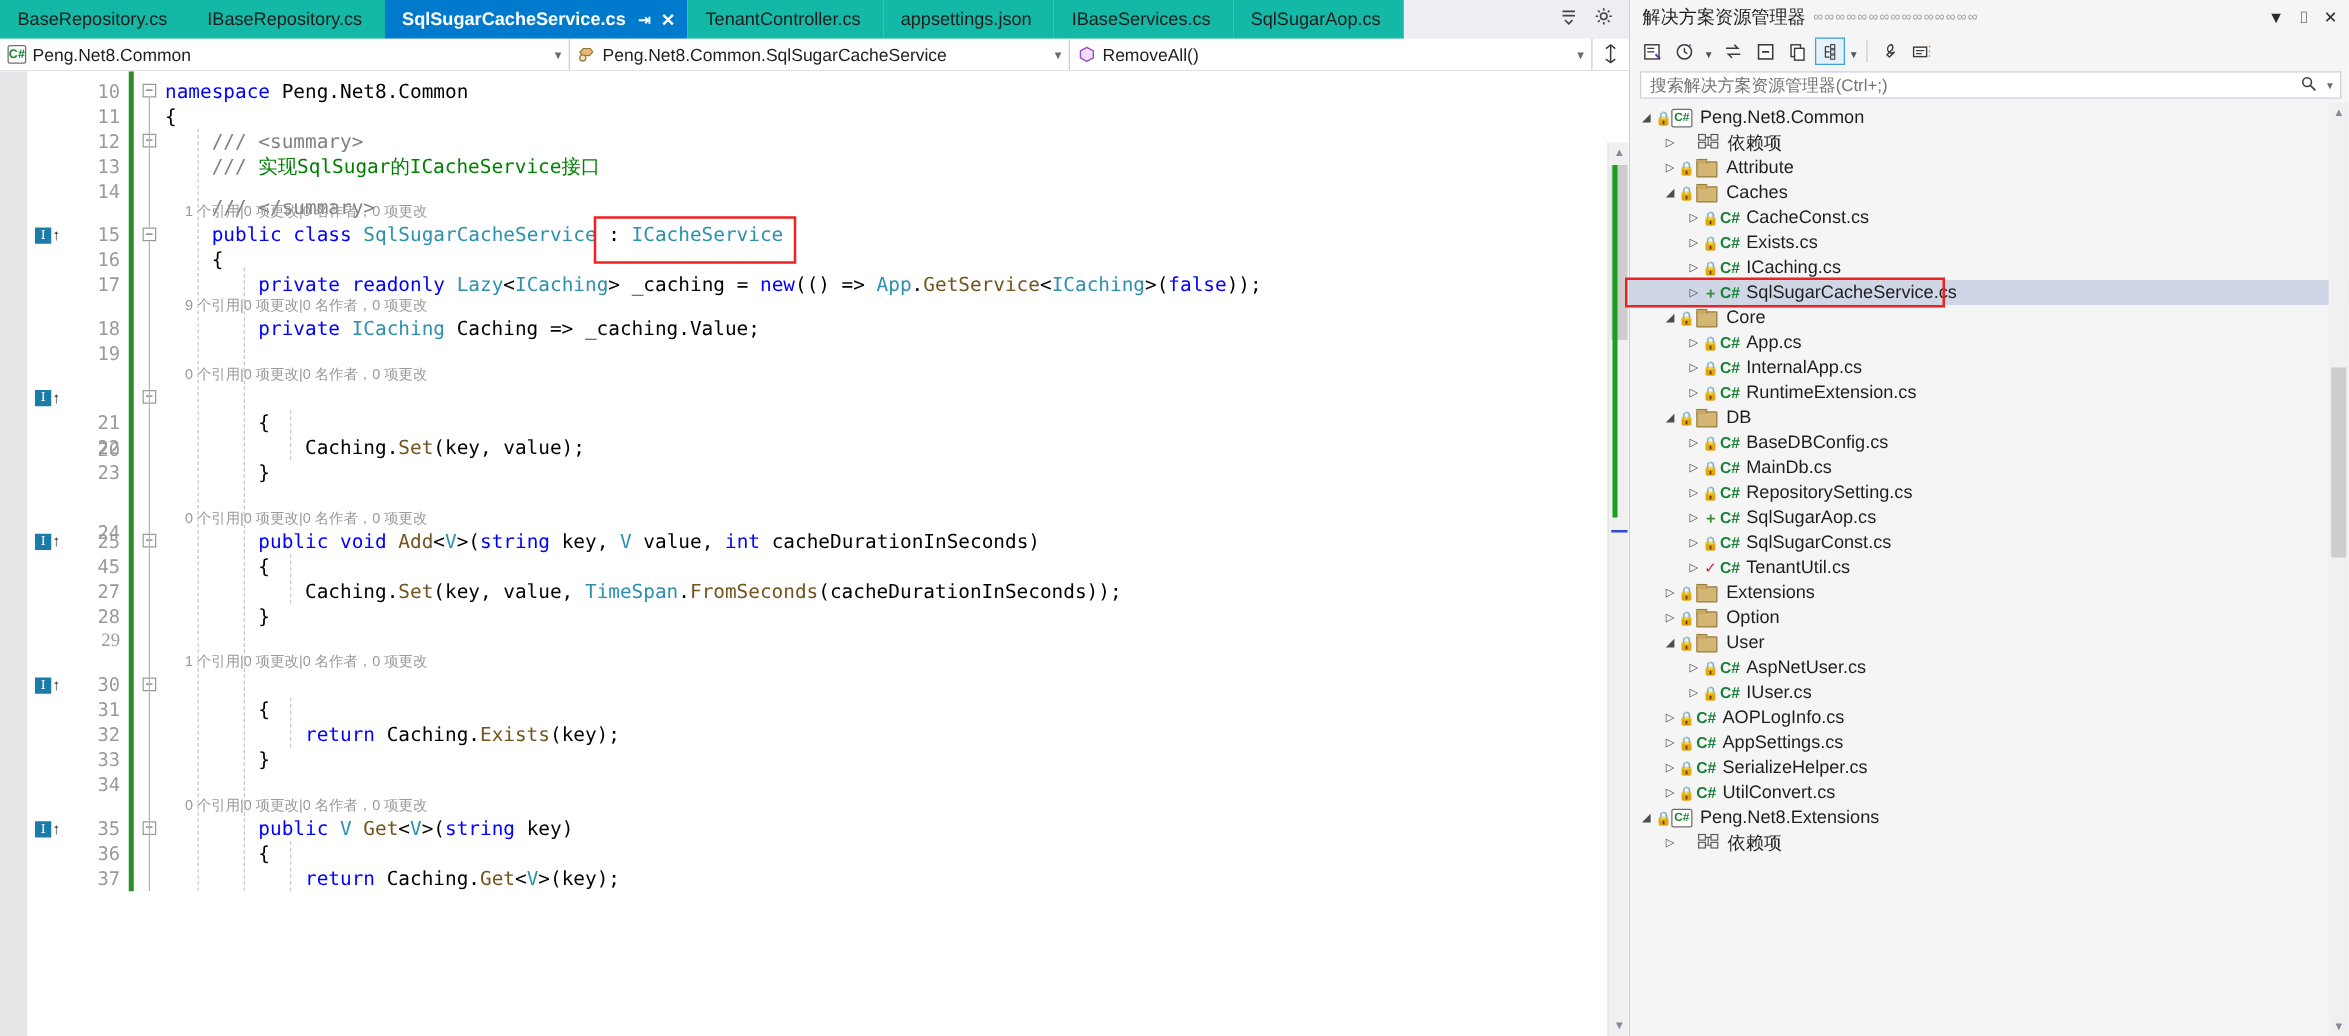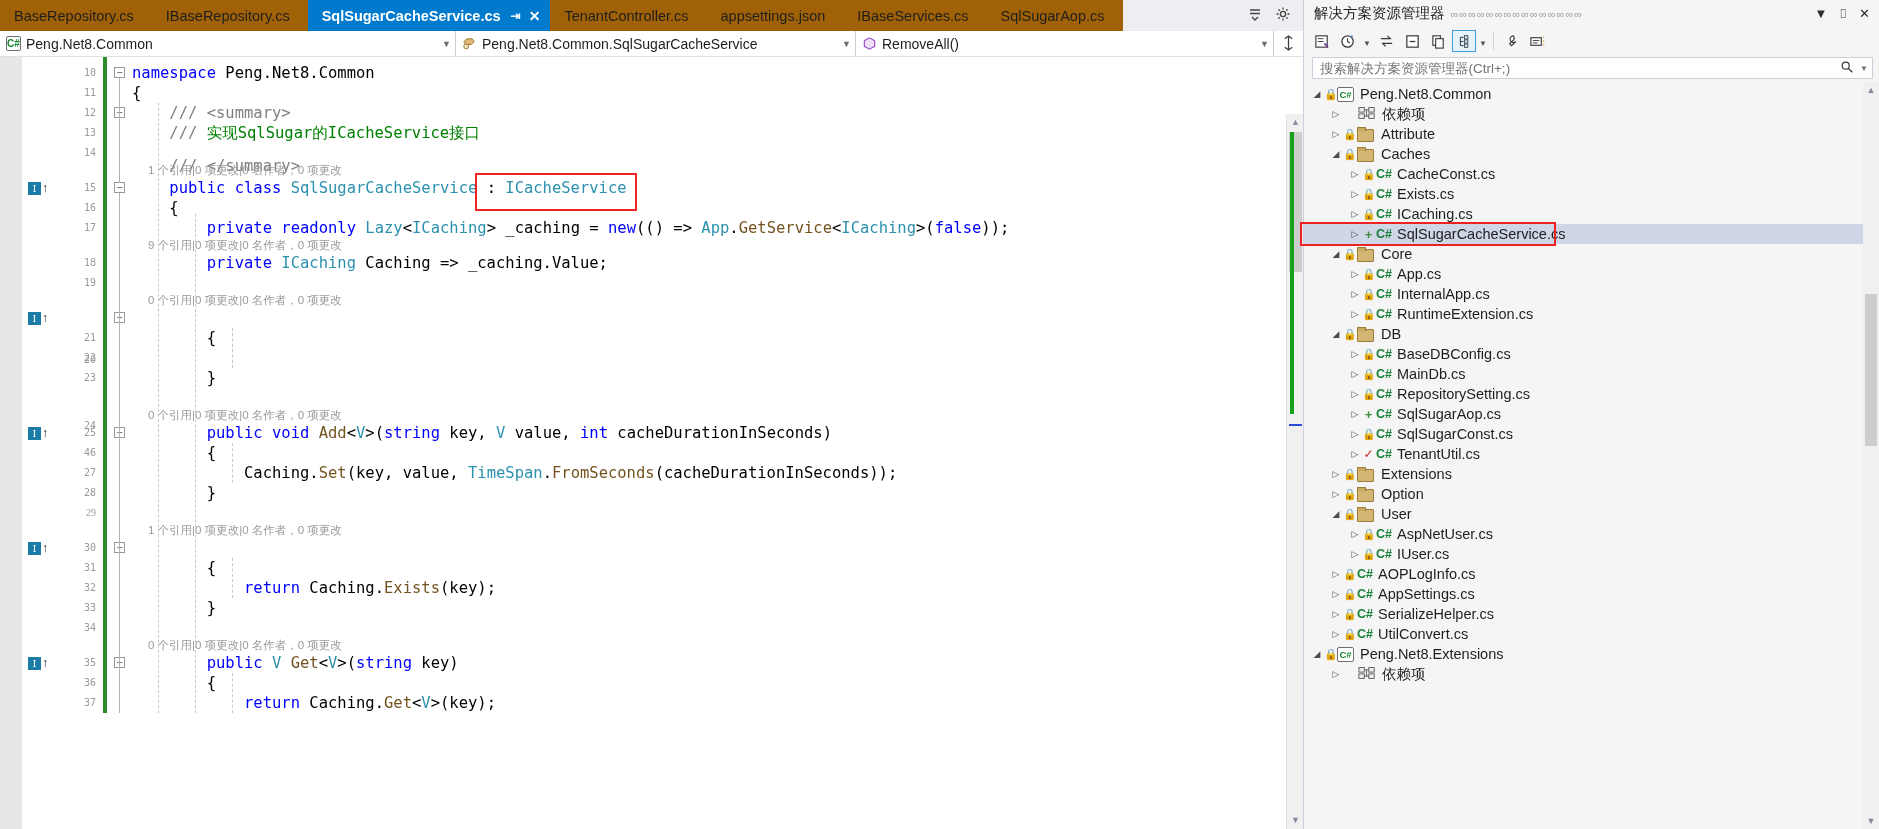--- a/index.html
+++ b/index.html
@@ -15,21 +15,21 @@
   
   #editor-side { width: 1303px; height: 829px; position: relative; background: #ffffff; display: flex; flex-direction: column; }
 
   
   .tab-strip {
     height: 31px; background: #eeeef2; display: flex; align-items: stretch;
     position: relative; flex: 0 0 31px;
   }
   .tab {
     display: flex; align-items: center; padding: 0 18px 0 14px;
-    font-size: 14.5px; color: #1e1e1e; background: #a16207;
+    font-size: 14.5px; color: #1e1e1e; background: #14b8a6;
     cursor: default; white-space: nowrap; position: relative;
   }
   .tab.active { background: #007acc; color: #ffffff; font-weight: bold; padding-right: 6px; }
   .tab .pin-icon { margin-left: 10px; font-size: 12px; opacity: .95; }
   .tab .close-icon { margin-left: 8px; margin-right: 4px; font-size: 14px; }
   .tab-spacer { flex: 1 1 auto; background: #eeeef2; }
   .tab-overflow {
     display: flex; align-items: center; gap: 12px; padding: 0 12px 0 6px;
     background: #eeeef2; color: #555;
   }
@@ -71,21 +71,21 @@
   .code-col { flex: 1 1 auto; position: relative; background: #ffffff; overflow: hidden; }
 
   .code-line, .lens-line {
     position: absolute; left: 0; white-space: pre;
     font-family: "DejaVu Sans Mono", monospace;
   }
   .code-line { font-size: 15.5px; line-height: 20px; color: #000; }
   .lens-line { font-size: 11.5px; line-height: 15px; color: #9a9a9a; font-family: "Liberation Sans", sans-serif; }
   .linenum {
     position: absolute; right: 6px; font-family: "DejaVu Sans Mono", monospace;
-    font-size: 10px; line-height: 20px; color: #9a9a9a; text-align: left;
+    font-size: 15px; line-height: 20px; color: #9a9a9a; text-align: left;
   }
   .indicator {
     position: absolute; left: 6px; width: 26px; height: 14px;
     display: flex; align-items: center; gap: 1px;
   }
   .ind-box {
     width: 13px; height: 13px; background: #1c7ca8; color: #fff;
     font-size: 10px; line-height: 13px; text-align: center;
     font-family: "DejaVu Serif", serif;
   }
@@ -319,21 +319,21 @@
           <div class="linenum" style="top: 141px;">16</div>
           <div class="linenum" style="top: 161px;">17</div>
           <div class="linenum" style="top: 196px;">18</div>
           <div class="linenum" style="top: 216px;">19</div>
           <div class="linenum" style="top: 251px; margin-top: 42px;">20</div>
           <div class="linenum" style="top: 271px;">21</div>
           <div class="linenum" style="top: 291px;">22</div>
           <div class="linenum" style="top: 311px;">23</div>
           <div class="linenum" style="top: 331px; margin-top: 28px;">24</div>
           <div class="linenum" style="top: 366px;">25</div>
-          <div class="linenum" style="top: 386px;">46</div>
+          <div class="linenum" style="top: 386px;">45</div>
           <div class="linenum" style="top: 406px;">27</div>
           <div class="linenum" style="top: 426px;">28</div>
           <div class="linenum" style="top: 446px; font-family: Liberation Serif, serif;">29</div>
           <div class="linenum" style="top: 481px;">30</div>
           <div class="linenum" style="top: 501px;">31</div>
           <div class="linenum" style="top: 521px;">32</div>
           <div class="linenum" style="top: 541px;">33</div>
           <div class="linenum" style="top: 561px;">34</div>
           <div class="linenum" style="top: 596px;">35</div>
           <div class="linenum" style="top: 616px;">36</div>
@@ -361,20 +361,21 @@
           <div class="code-line" style="top: 99px;"><span class="xd">    /// </span><span class="xd">&lt;/summary&gt;</span></div>
           <div class="lens-line" style="top: 106px; left: 16px;">1 个引用|0 项更改|0 名作者，0 项更改</div>
           <div class="code-line" style="top: 121px;"><span class="pl">    </span><span class="k">public </span><span class="k">class </span><span class="t">SqlSugarCacheService</span><span class="pl"> : </span><span class="t">ICacheService</span></div>
           <div class="code-line" style="top: 141px;"><span class="pl">    {</span></div>
           <div class="code-line" style="top: 161px;"><span class="pl">        </span><span class="k">private </span><span class="k">readonly </span><span class="t">Lazy</span><span class="pl">&lt;</span><span class="t">ICaching</span><span class="pl">&gt; </span><span class="pl">_caching</span><span class="pl"> = </span><span class="k">new</span><span class="pl">(() =&gt; </span><span class="t">App</span><span class="pl">.</span><span class="mn">GetService</span><span class="pl">&lt;</span><span class="t">ICaching</span><span class="pl">&gt;(</span><span class="k">false</span><span class="pl">));</span></div>
           <div class="lens-line" style="top: 181px; left: 16px;">9 个引用|0 项更改|0 名作者，0 项更改</div>
           <div class="code-line" style="top: 196px;"><span class="pl">        </span><span class="k">private </span><span class="t">ICaching</span><span class="pl"> Caching =&gt; </span><span class="pl">_caching.Value;</span></div>
           <div class="code-line" style="top: 216px;">&nbsp;</div>
           <div class="lens-line" style="top: 236px; left: 16px;">0 个引用|0 项更改|0 名作者，0 项更改</div>
           <div class="code-line" style="top: 271px;"><span class="pl">        {</span></div>
+          <div class="code-line" style="top: 291px;"><span class="pl">            Caching.</span><span class="mn">Set</span><span class="pl">(key, value);</span></div>
           <div class="code-line" style="top: 311px;"><span class="pl">        }</span></div>
           <div class="code-line" style="top: 331px;">&nbsp;</div>
           <div class="lens-line" style="top: 351px; left: 16px;">0 个引用|0 项更改|0 名作者，0 项更改</div>
           <div class="code-line" style="top: 366px;"><span class="pl">        </span><span class="k">public </span><span class="k">void </span><span class="mn">Add</span><span class="pl">&lt;</span><span class="t">V</span><span class="pl">&gt;(</span><span class="k">string</span><span class="pl"> key, </span><span class="t">V</span><span class="pl"> value, </span><span class="k">int</span><span class="pl"> cacheDurationInSeconds)</span></div>
           <div class="code-line" style="top: 386px;"><span class="pl">        {</span></div>
           <div class="code-line" style="top: 406px;"><span class="pl">            Caching.</span><span class="mn">Set</span><span class="pl">(key, value, </span><span class="t">TimeSpan</span><span class="pl">.</span><span class="mn">FromSeconds</span><span class="pl">(cacheDurationInSeconds));</span></div>
           <div class="code-line" style="top: 426px;"><span class="pl">        }</span></div>
           <div class="code-line" style="top: 446px;">&nbsp;</div>
           <div class="lens-line" style="top: 466px; left: 16px;">1 个引用|0 项更改|0 名作者，0 项更改</div>
           <div class="code-line" style="top: 501px;"><span class="pl">        {</span></div>

